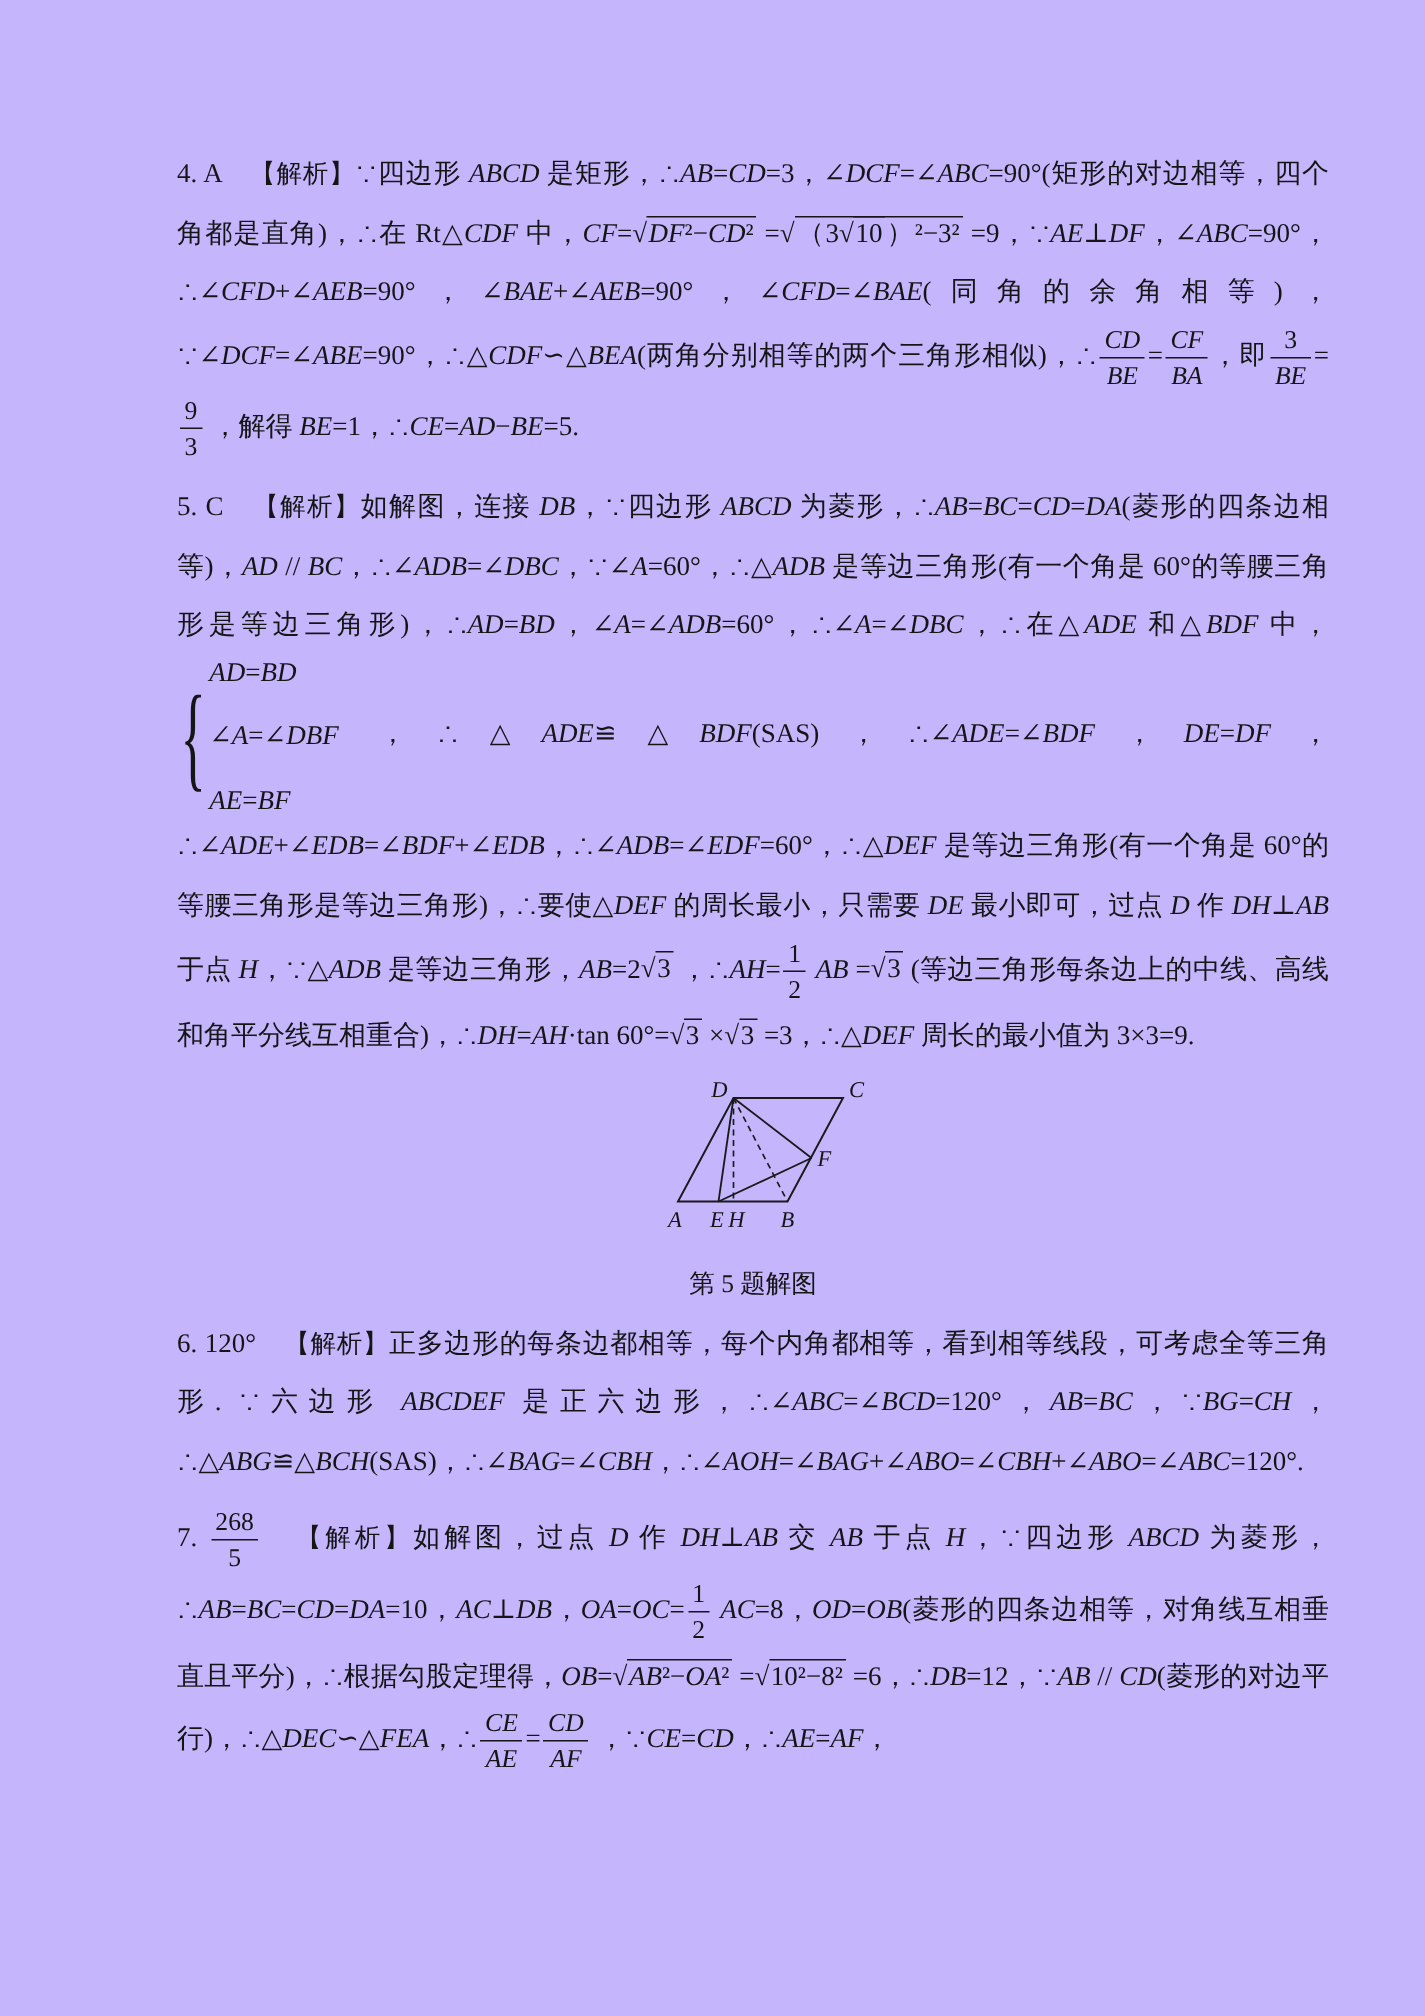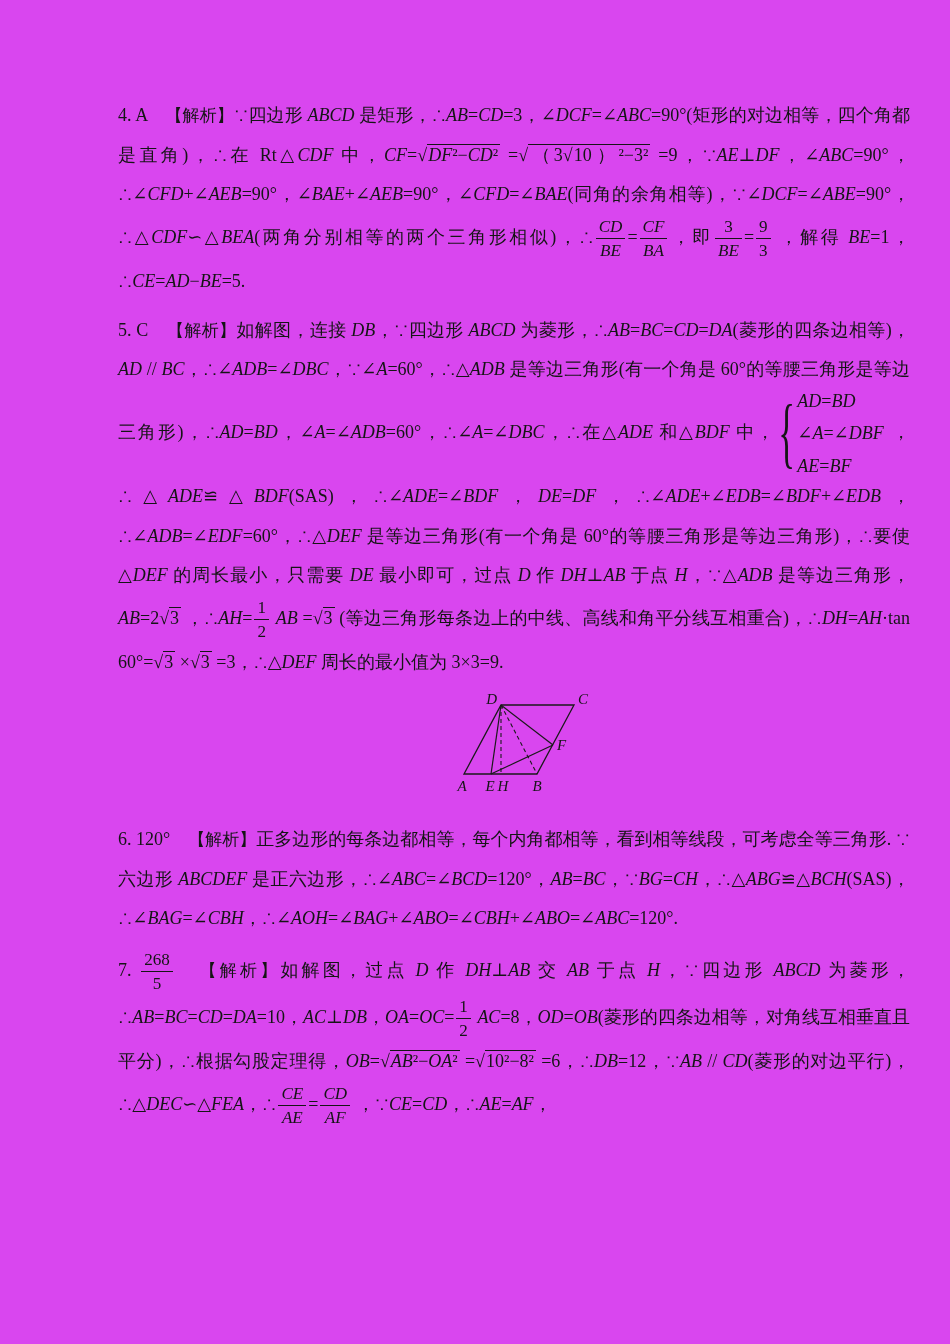--- a/index.html
+++ b/index.html
@@ -1,21 +1,21 @@
 <!DOCTYPE html>
 <html><head>
 <meta charset="utf-8">
 <style>
   html,body{margin:0;padding:0;background:#ffffff;}
   .page{
     position:relative;
     width:950px;height:1344px;
     box-sizing:border-box;
-    padding:96px 40px 0 118px;
-    background:#d946ef;
+    padding:96px 64px 0 118px;
+    background:#c4b5fd;
     color:#151515;
     font-family:"Liberation Serif","DejaVu Serif",serif;
     font-size:18px;
     line-height:2.2;
     overflow:hidden;
   }
   .para{text-align:justify;margin:0 0 9px 0;}
   
   .mi{font-style:italic;}
   
@@ -26,21 +26,21 @@
   .frac .num{display:block;padding:0 3px;border-bottom:1.2px solid currentColor;}
   .frac .den{display:block;padding:0 3px;}
   
   .sqrt{white-space:nowrap;}
   .sqrt > .rsign{display:inline-block;}
   .sqrt > .vinc{border-top:1.2px solid currentColor;padding:0 2px 0 1px;}
   
   .sys{display:inline-flex;align-items:center;vertical-align:middle;margin:0 2px;}
   .sys .brace{font-size:78px;font-weight:300;line-height:1;
               transform:scaleX(0.45);transform-origin:center;margin:0 -8px 0 -10px;}
-  .sys .rows{display:inline-flex;flex-direction:column;row-gap:10px;
+  .sys .rows{display:inline-flex;flex-direction:column;row-gap:20px;
              text-align:left;line-height:1.25;}
   
   .figure-block{margin:4px 0 8px 0;text-align:center;}
   .figure-block svg{display:inline-block;}
   .flabel{font-style:italic;font-size:15px;font-family:"Liberation Serif","DejaVu Serif",serif;fill:#151515;}
   .figcap{font-size:17px;line-height:1.4;margin-top:4px;}
 </style>
 </head>
 <body>
 
@@ -82,20 +82,21 @@
       <line x1="91" y1="13" x2="91" y2="82" stroke="#1a1a1a" stroke-width="1.1" stroke-dasharray="4 3"></line>
       <line x1="91" y1="13" x2="127" y2="82" stroke="#1a1a1a" stroke-width="1.1" stroke-dasharray="4 3"></line>
       <text x="87" y="12" text-anchor="end" class="flabel">D</text>
       <text x="168" y="12" text-anchor="start" class="flabel">C</text>
       <text x="52" y="99" text-anchor="middle" class="flabel">A</text>
       <text x="80" y="99" text-anchor="middle" class="flabel">E</text>
       <text x="93" y="99" text-anchor="middle" class="flabel">H</text>
       <text x="127" y="99" text-anchor="middle" class="flabel">B</text>
       <text x="147" y="58" text-anchor="start" class="flabel">F</text>
     </svg>
+    <figcaption class="figcap">第 5 题解图</figcaption>
   </figure>
 
   <div class="para"><span>6. 120°　</span><span class="lbl">【解析】</span><span><span>正多边形的每条边都相等，每个内角都相等，看到相等线段，可考虑全等三角形. ∵六边形 </span><span class="mi">ABCDEF</span><span> 是正六边形，∴∠</span><span class="mi">ABC</span><span>=∠</span><span class="mi">BCD</span><span>=120°，</span><span class="mi">AB</span><span>=</span><span class="mi">BC</span><span>，∵</span><span class="mi">BG</span><span>=</span><span class="mi">CH</span><span>，∴△</span><span class="mi">ABG</span><span>≌△</span><span class="mi">BCH</span></span><span>(SAS)</span><span><span>，∴∠</span><span class="mi">BAG</span><span>=∠</span><span class="mi">CBH</span><span>，∴∠</span><span class="mi">AOH</span><span>=∠</span><span class="mi">BAG</span><span>+∠</span><span class="mi">ABO</span><span>=∠</span><span class="mi">CBH</span><span>+∠</span><span class="mi">ABO</span><span>=∠</span><span class="mi">ABC</span><span>=120°.</span></span></div>
 
   <div class="para"><span>7. </span><span class="frac">
         <span class="num"><span>268</span></span>
         <span class="den"><span>5</span></span>
       </span><span>　</span><span class="lbl">【解析】</span><span><span>如解图，过点 </span><span class="mi">D</span><span> 作 </span><span class="mi">DH</span><span>⊥</span><span class="mi">AB</span><span> 交 </span><span class="mi">AB</span><span> 于点 </span><span class="mi">H</span><span>，∵四边形 </span><span class="mi">ABCD</span><span> 为菱形，∴</span><span class="mi">AB</span><span>=</span><span class="mi">BC</span><span>=</span><span class="mi">CD</span><span>=</span><span class="mi">DA</span><span>=10，</span><span class="mi">AC</span><span>⊥</span><span class="mi">DB</span><span>，</span><span class="mi">OA</span><span>=</span><span class="mi">OC</span><span>=</span></span><span class="frac">
         <span class="num"><span>1</span></span>
         <span class="den"><span>2</span></span>

